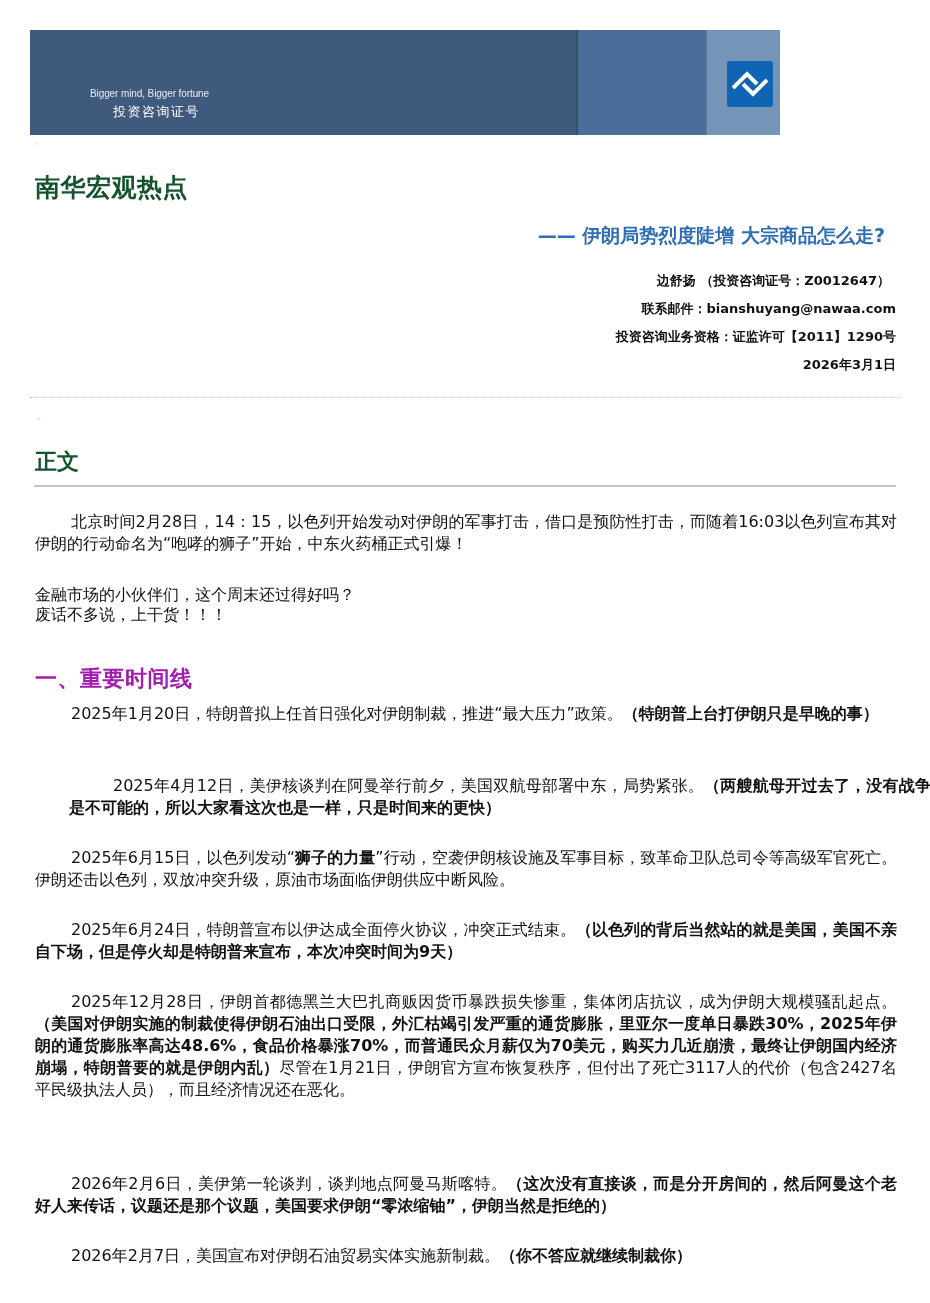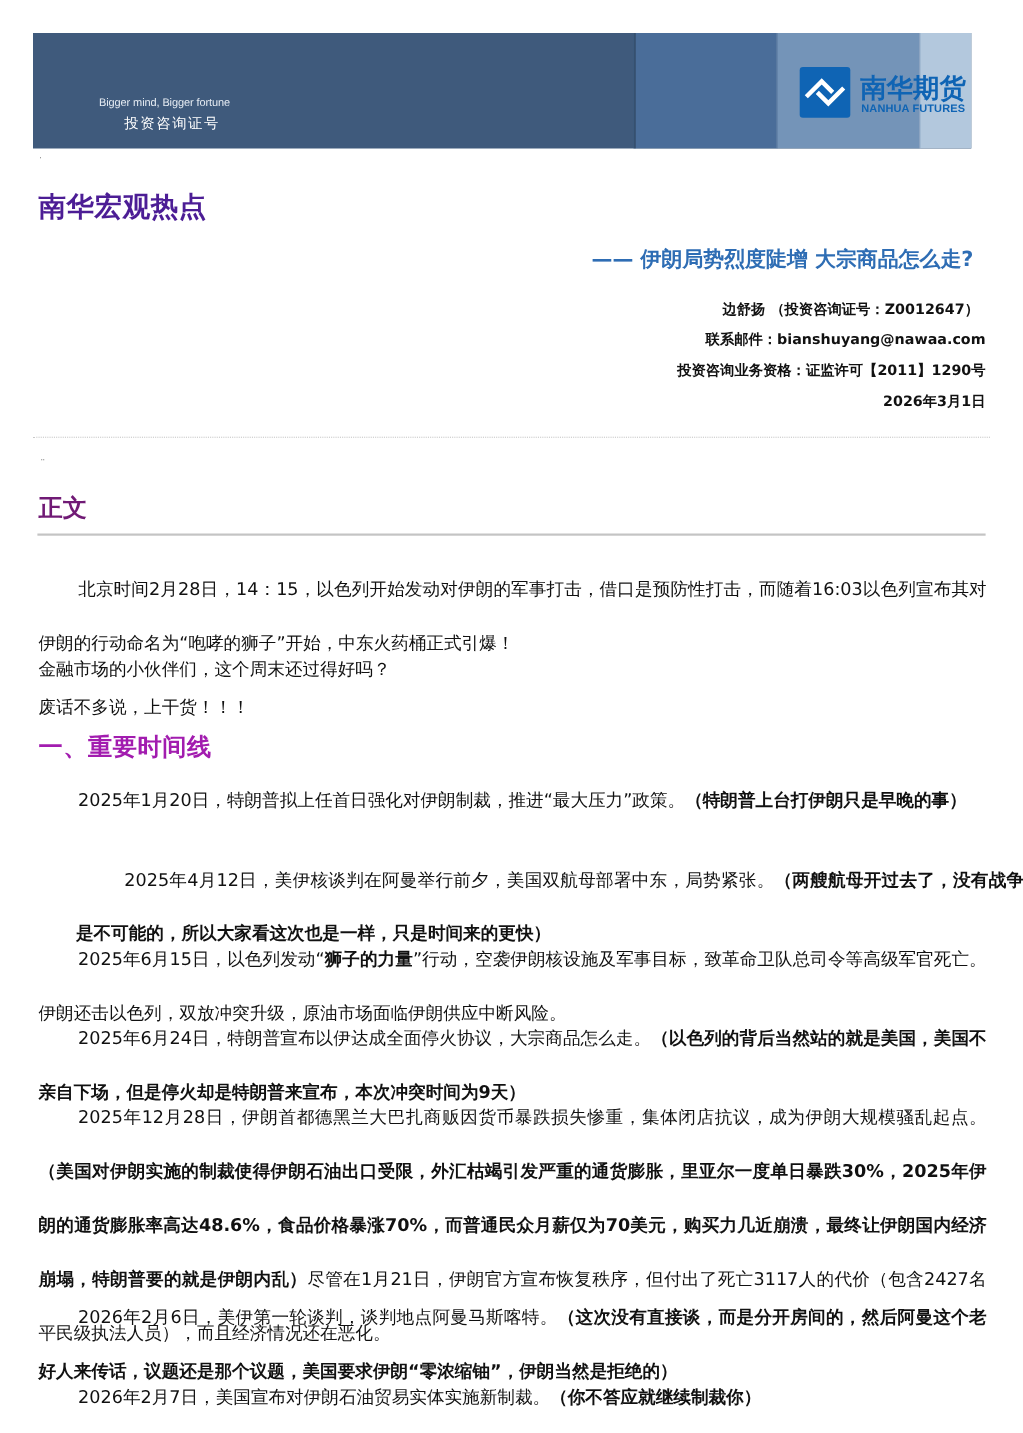--- a/index.html
+++ b/index.html
@@ -1,48 +1,48 @@
 <!DOCTYPE html>
 <html><head>
 <meta charset="utf-8">
 <style>
   * { box-sizing: border-box; margin: 0; padding: 0; }
   html, body { width: 930px; height: 1303px; background: #ffffff; overflow: hidden; }
   body { position: relative; font-family: "DejaVu Sans", "Liberation Sans", sans-serif; color: #111; }
 
   
-  .banner { position: absolute; left: 30px; top: 30px; width: 853px; height: 105px; background: #3f5a7c; overflow: hidden; }
+  .banner { position: absolute; left: 30px; top: 30px; width: 750px; height: 105px; background: #3f5a7c; overflow: hidden; }
   .banner .band1 { position: absolute; left: 546px; top: 0; width: 130px; height: 105px; background: #4a6d99; border-left: 2px solid #36506f; }
   .banner .band2 { position: absolute; left: 676px; top: 0; width: 130px; height: 105px; background: #7494b8; border-left: 1px solid #5e7ea4; }
   .banner .band3 { position: absolute; left: 806px; top: 0; width: 64px; height: 105px; background: #b3c8dd; border-left: 1px solid #9db5cf; }
   .banner .slogan-en { position: absolute; left: 60px; top: 58px; font-size: 10px; color: #e6ecf3; font-family: "Liberation Sans", sans-serif; letter-spacing: -0.1px; }
   .banner .slogan-cn { position: absolute; left: 83px; top: 73px; font-size: 13px; color: #ffffff; letter-spacing: 1.5px; }
   .logo-mark { position: absolute; left: 697px; top: 31px; width: 46px; height: 46px; background: #0f64b4; border-radius: 3px; }
   .logo-mark svg { width: 46px; height: 46px; display: block; }
   .logo-cn { position: absolute; left: 752px; top: 34px; font-size: 24px; font-weight: bold; color: #0f64b4; letter-spacing: 0px; }
   .logo-en { position: absolute; left: 753px; top: 64px; font-size: 10px; font-weight: bold; color: #0f64b4; font-family: "Liberation Sans", sans-serif; letter-spacing: 0.1px; text-align: right; }
 
   .tiny-mark { position: absolute; font-size: 6px; color: #444; }
 
   
-  .main-title { position: absolute; left: 35px; top: 171px; font-size: 25px; font-weight: bold; color: #4c1d95; letter-spacing: 0.5px; }
+  .main-title { position: absolute; left: 35px; top: 171px; font-size: 25px; font-weight: bold; color: #14532d; letter-spacing: 0.5px; }
   .sub-title { position: absolute; right: 45px; top: 223px; font-size: 19px; font-weight: bold; color: #2e6db4; white-space: nowrap; }
   .meta { position: absolute; right: 34px; font-size: 13px; font-weight: bold; color: #111; white-space: nowrap; text-align: right; }
   .meta.l1 { top: 272px; right: 40px; }
   .meta.l2 { top: 300px; text-align: center; }
   .meta.l3 { top: 328px; }
   .meta.l4 { top: 356px; }
 
   .dotted-divider { position: absolute; left: 30px; top: 397px; width: 870px; border-top: 1px dotted #c8c8c8; }
 
-  .section-head { position: absolute; left: 35px; top: 447px; font-size: 22px; font-weight: bold; color: #701a75; }
+  .section-head { position: absolute; left: 35px; top: 447px; font-size: 22px; font-weight: bold; color: #14532d; }
   .solid-divider { position: absolute; left: 34px; top: 485px; width: 862px; height: 2px; background: #c4c4c4; }
 
   
-  .para { position: absolute; left: 35px; width: 862px; font-size: 16px; line-height: 49px; color: #111; text-align: justify; }
+  .para { position: absolute; left: 35px; width: 862px; font-size: 16px; line-height: 22px; color: #111; text-align: justify; }
   .para .ind { display: inline-block; width: 36px; }
   .para b { font-weight: bold; }
 
   .h2 { position: absolute; left: 35px; top: 664px; font-size: 22px; font-weight: bold; color: #a21caf; letter-spacing: 0.5px; }
 </style>
 </head>
 <body>
 
 <div class="banner">
   <div class="band1"></div>
@@ -76,37 +76,37 @@
 
 <div class="section-head">正文</div>
 <div class="solid-divider"></div>
 
 <div class="para" style="top:511px;">
   <span class="ind"></span><span>北京时间2月28日，14：15，以色列开始发动对伊朗的军事打击，借口是预防性打击，而随着16:03以色列宣布其对伊朗的行动命名为“咆哮的狮子”开始，中东火药桶正式引爆！</span>
 </div>
 <div class="para" style="top:584px;">
   <span>金融市场的小伙伴们，这个周末还过得好吗？</span>
 </div>
-<div class="para" style="top:618px;">
+<div class="para" style="top:604px;font-family:Liberation Serif, serif;">
   <span>废话不多说，上干货！！！</span>
 </div>
 
 <div class="h2">一、重要时间线</div>
 
 <div class="para" style="top:703px;">
   <span class="ind"></span><span>2025年1月20日，特朗普拟上任首日强化对伊朗制裁，推进“最大压力”政策。</span><b>（特朗普上台打伊朗只是早晚的事）</b>
 </div>
 <div class="para" style="top:775px;margin-left:34px;">
   <span class="ind" style="width:44px"></span><span>2025年4月12日，美伊核谈判在阿曼举行前夕，美国双航母部署中东，局势紧张。</span><b>（两艘航母开过去了，没有战争是不可能的，所以大家看这次也是一样，只是时间来的更快）</b>
 </div>
 <div class="para" style="top:847px;">
   <span class="ind"></span><span>2025年6月15日，以色列发动“</span><b>狮子的力量</b><span>”行动，空袭伊朗核设施及军事目标，致革命卫队总司令等高级军官死亡。伊朗还击以色列，双放冲突升级，原油市场面临伊朗供应中断风险。</span>
 </div>
 <div class="para" style="top:919px;">
-  <span class="ind"></span><span>2025年6月24日，特朗普宣布以伊达成全面停火协议，大宗商品怎么走。</span><b>（以色列的背后当然站的就是美国，美国不亲自下场，但是停火却是特朗普来宣布，本次冲突时间为9天）</b>
+  <span class="ind"></span><span>2025年6月24日，特朗普宣布以伊达成全面停火协议，冲突正式结束。</span><b>（以色列的背后当然站的就是美国，美国不亲自下场，但是停火却是特朗普来宣布，本次冲突时间为9天）</b>
 </div>
 <div class="para" style="top:991px;">
   <span class="ind"></span><span>2025年12月28日，伊朗首都德黑兰大巴扎商贩因货币暴跌损失惨重，集体闭店抗议，成为伊朗大规模骚乱起点。</span><b>（美国对伊朗实施的制裁使得伊朗石油出口受限，外汇枯竭引发严重的通货膨胀，里亚尔一度单日暴跌30%，2025年伊朗的通货膨胀率高达48.6%，食品价格暴涨70%，而普通民众月薪仅为70美元，购买力几近崩溃，最终让伊朗国内经济崩塌，特朗普要的就是伊朗内乱）</b><span>尽管在1月21日，伊朗官方宣布恢复秩序，但付出了死亡3117人的代价（包含2427名平民级执法人员），而且经济情况还在恶化。</span>
 </div>
 <div class="para" style="top:1173px;">
   <span class="ind"></span><span>2026年2月6日，美伊第一轮谈判，谈判地点阿曼马斯喀特。</span><b>（这次没有直接谈，而是分开房间的，然后阿曼这个老好人来传话，议题还是那个议题，美国要求伊朗“零浓缩铀”，伊朗当然是拒绝的）</b>
 </div>
 <div class="para" style="top:1245px;">
   <span class="ind"></span><span>2026年2月7日，美国宣布对伊朗石油贸易实体实施新制裁。</span><b>（你不答应就继续制裁你）</b>
 </div>

